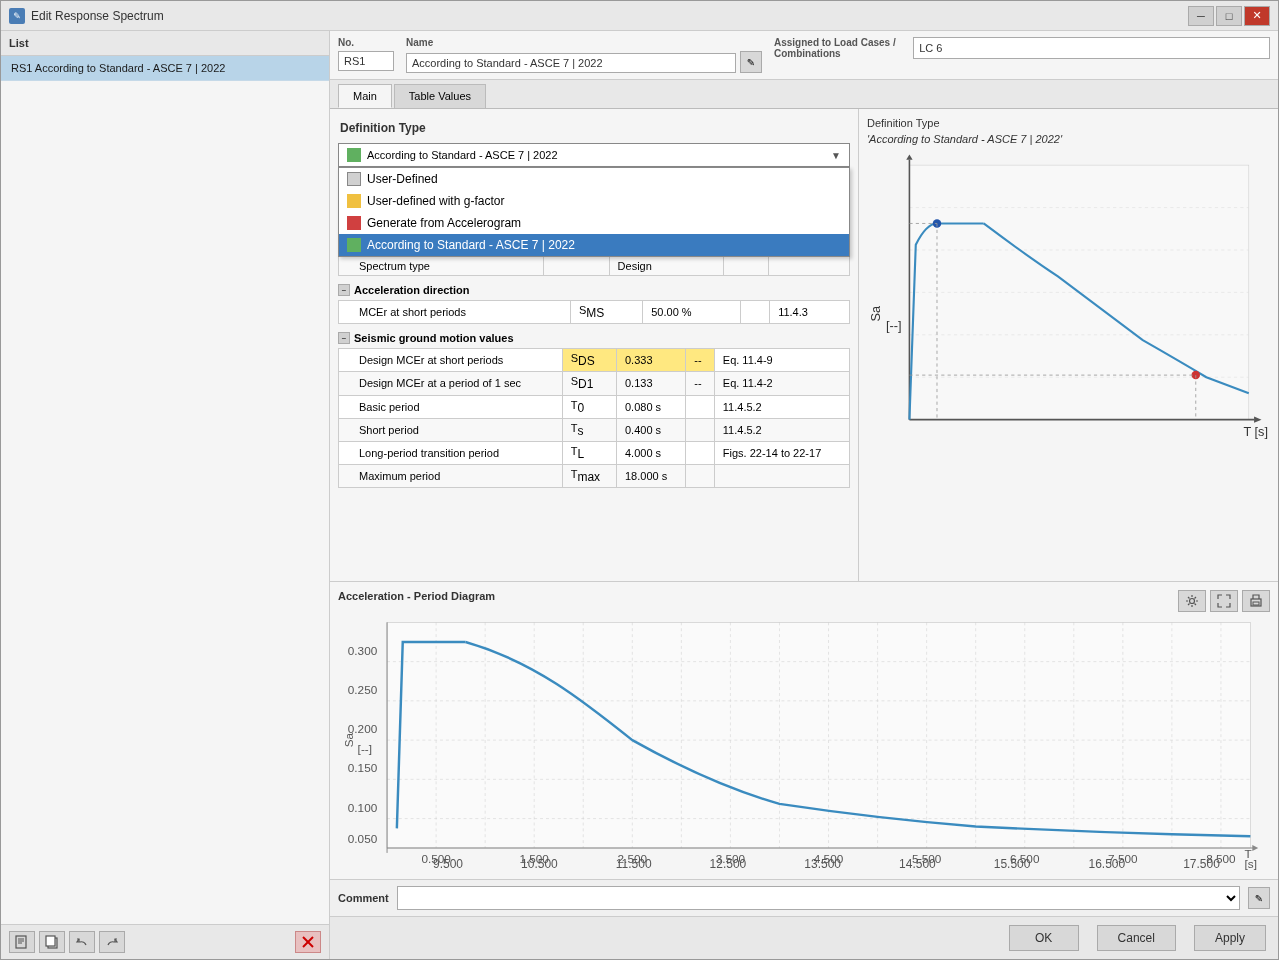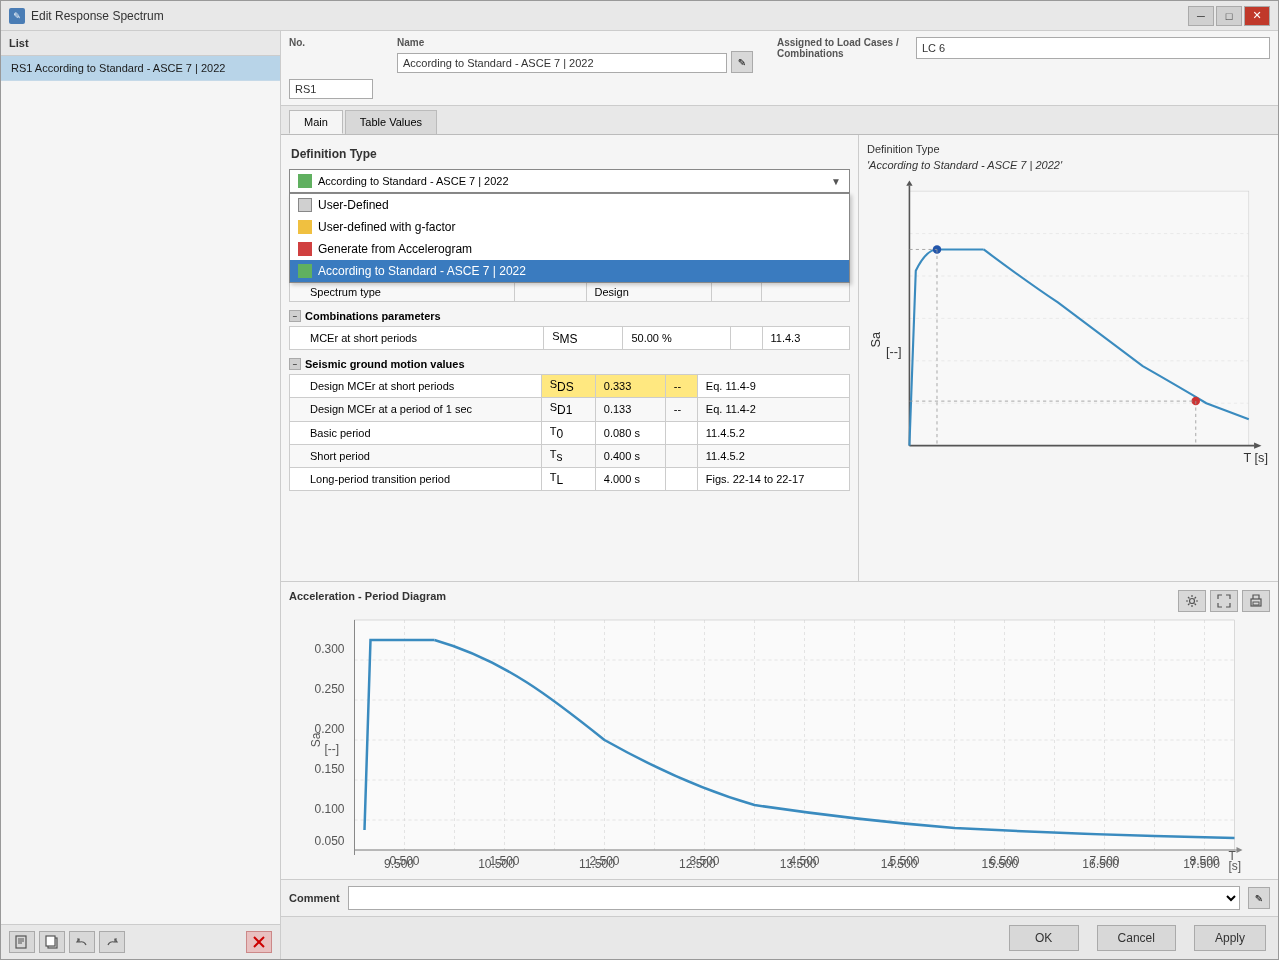--- a/index.html
+++ b/index.html
@@ -9,35 +9,35 @@
     
     .title-bar { background: #e8e8e8; height: 30px; display: flex; align-items: center; padding: 0 8px; border-bottom: 1px solid #ccc; flex-shrink: 0; }
     .title-bar-icon { width: 16px; height: 16px; margin-right: 6px; background: #4a7db5; border-radius: 2px; display: flex; align-items: center; justify-content: center; color: white; font-size: 9px; }
     .title-bar-text { flex: 1; font-size: 12px; color: #333; }
     .title-bar-buttons { display: flex; gap: 2px; }
     .title-btn { width: 26px; height: 20px; background: #d0d0d0; border: 1px solid #aaa; cursor: pointer; display: flex; align-items: center; justify-content: center; font-size: 11px; color: #333; }
     .title-btn.close { background: #c0392b; color: white; }
     
     .main-content { display: flex; flex: 1; overflow: hidden; }
     
-    .left-panel { width: 280px; background: #f5f5f5; border-right: 1px solid #ccc; display: flex; flex-direction: column; flex-shrink: 0; }
+    .left-panel { width: 329px; background: #f5f5f5; border-right: 1px solid #ccc; display: flex; flex-direction: column; flex-shrink: 0; }
     .panel-header { padding: 6px 8px; font-weight: bold; font-size: 11px; color: #333; background: #e8e8e8; border-bottom: 1px solid #ccc; }
     .list-item { padding: 6px 10px; background: #b8d4e8; border-bottom: 1px solid #c5d9e8; cursor: pointer; font-size: 11px; color: #1a1a1a; }
     .left-panel-footer { margin-top: auto; padding: 6px 8px; border-top: 1px solid #ccc; background: #e8e8e8; display: flex; gap: 4px; align-items: center; }
     .footer-btn { width: 26px; height: 22px; background: #d8d8d8; border: 1px solid #aaa; cursor: pointer; display: flex; align-items: center; justify-content: center; font-size: 10px; }
     .footer-btn-red { background: #e8c0c0; border: 1px solid #c88; }
     
     .right-panel { flex: 1; display: flex; flex-direction: column; overflow: hidden; }
     
-    .top-section { display: flex; border-bottom: 1px solid #ccc; background: #f5f5f5; padding: 6px 8px; gap: 24px; align-items: flex-start; flex-shrink: 0; }
+    .top-section { display: flex; border-bottom: 1px solid #ccc; background: #f5f5f5; padding: 6px 8px; gap: 12px; align-items: flex-start; flex-shrink: 0; }
     .field-group { display: flex; flex-direction: column; gap: 3px; }
     .field-label { font-size: 10px; color: #555; font-weight: bold; }
     .field-input { border: 1px solid #aaa; background: white; padding: 3px 5px; font-size: 11px; color: #333; }
     .field-input-wide { width: 330px; }
-    .field-input-narrow { width: 84px; margin-top: 28px; }
+    .field-input-narrow { width: 56px; }
     .assigned-group { flex: 1; display: flex; flex-direction: row; gap: 3px; }
     .assigned-value { border: 1px solid #aaa; background: white; padding: 3px 5px; font-size: 11px; color: #333; width: 100%; }
     .edit-btn { width: 22px; height: 22px; background: #d8d8d8; border: 1px solid #aaa; cursor: pointer; display: flex; align-items: center; justify-content: center; font-size: 10px; margin-left: 2px; }
     .name-row { display: flex; align-items: flex-end; gap: 2px; }
     
     .tabs-bar { display: flex; border-bottom: 1px solid #bbb; background: #e8e8e8; padding: 0 8px; flex-shrink: 0; }
     .tab { padding: 5px 14px; font-size: 11px; cursor: pointer; border: 1px solid #bbb; border-bottom: none; margin-right: 2px; margin-top: 4px; background: #d8d8d8; }
     .tab.active { background: #f5f5f5; border-bottom: 1px solid #f5f5f5; z-index: 1; }
     
     .content-area { display: flex; flex: 1; overflow: hidden; }
@@ -237,21 +237,21 @@
                 <td></td>
                 <td>Design</td>
                 <td></td>
                 <td></td>
               </tr>
             </tbody>
           </table>
 
           <div style="display:flex; align-items:center; gap:4px; margin-bottom:4px; margin-top:4px;">
             <div class="collapse-btn">−</div>
-            <span style="font-weight:bold; font-size:11px;">Combinations parameters</span>
+            <span style="font-weight:bold; font-size:11px;">Acceleration direction</span>
           </div>
           <table class="data-table">
             <tbody>
               <tr>
                 <td class="indent">MCEr at short periods</td>
                 <td>S<sub>MS</sub></td>
                 <td>50.00 %</td>
                 <td></td>
                 <td>11.4.3</td>
               </tr>
@@ -291,20 +291,27 @@
                 <td>0.400 s</td>
                 <td></td>
                 <td>11.4.5.2</td>
               </tr>
               <tr>
                 <td class="indent">Long-period transition period</td>
                 <td>T<sub>L</sub></td>
                 <td>4.000 s</td>
                 <td></td>
                 <td>Figs. 22-14 to 22-17</td>
+              </tr>
+              <tr>
+                <td class="indent">Maximum period</td>
+                <td>T<sub>max</sub></td>
+                <td>18.000 s</td>
+                <td></td>
+                <td></td>
               </tr>
             </tbody>
           </table>
 
         </div>
 
         <div class="preview-panel">
           <div class="preview-title">Definition Type</div>
           <div class="preview-subtitle">'According to Standard - ASCE 7 | 2022'</div>
 

